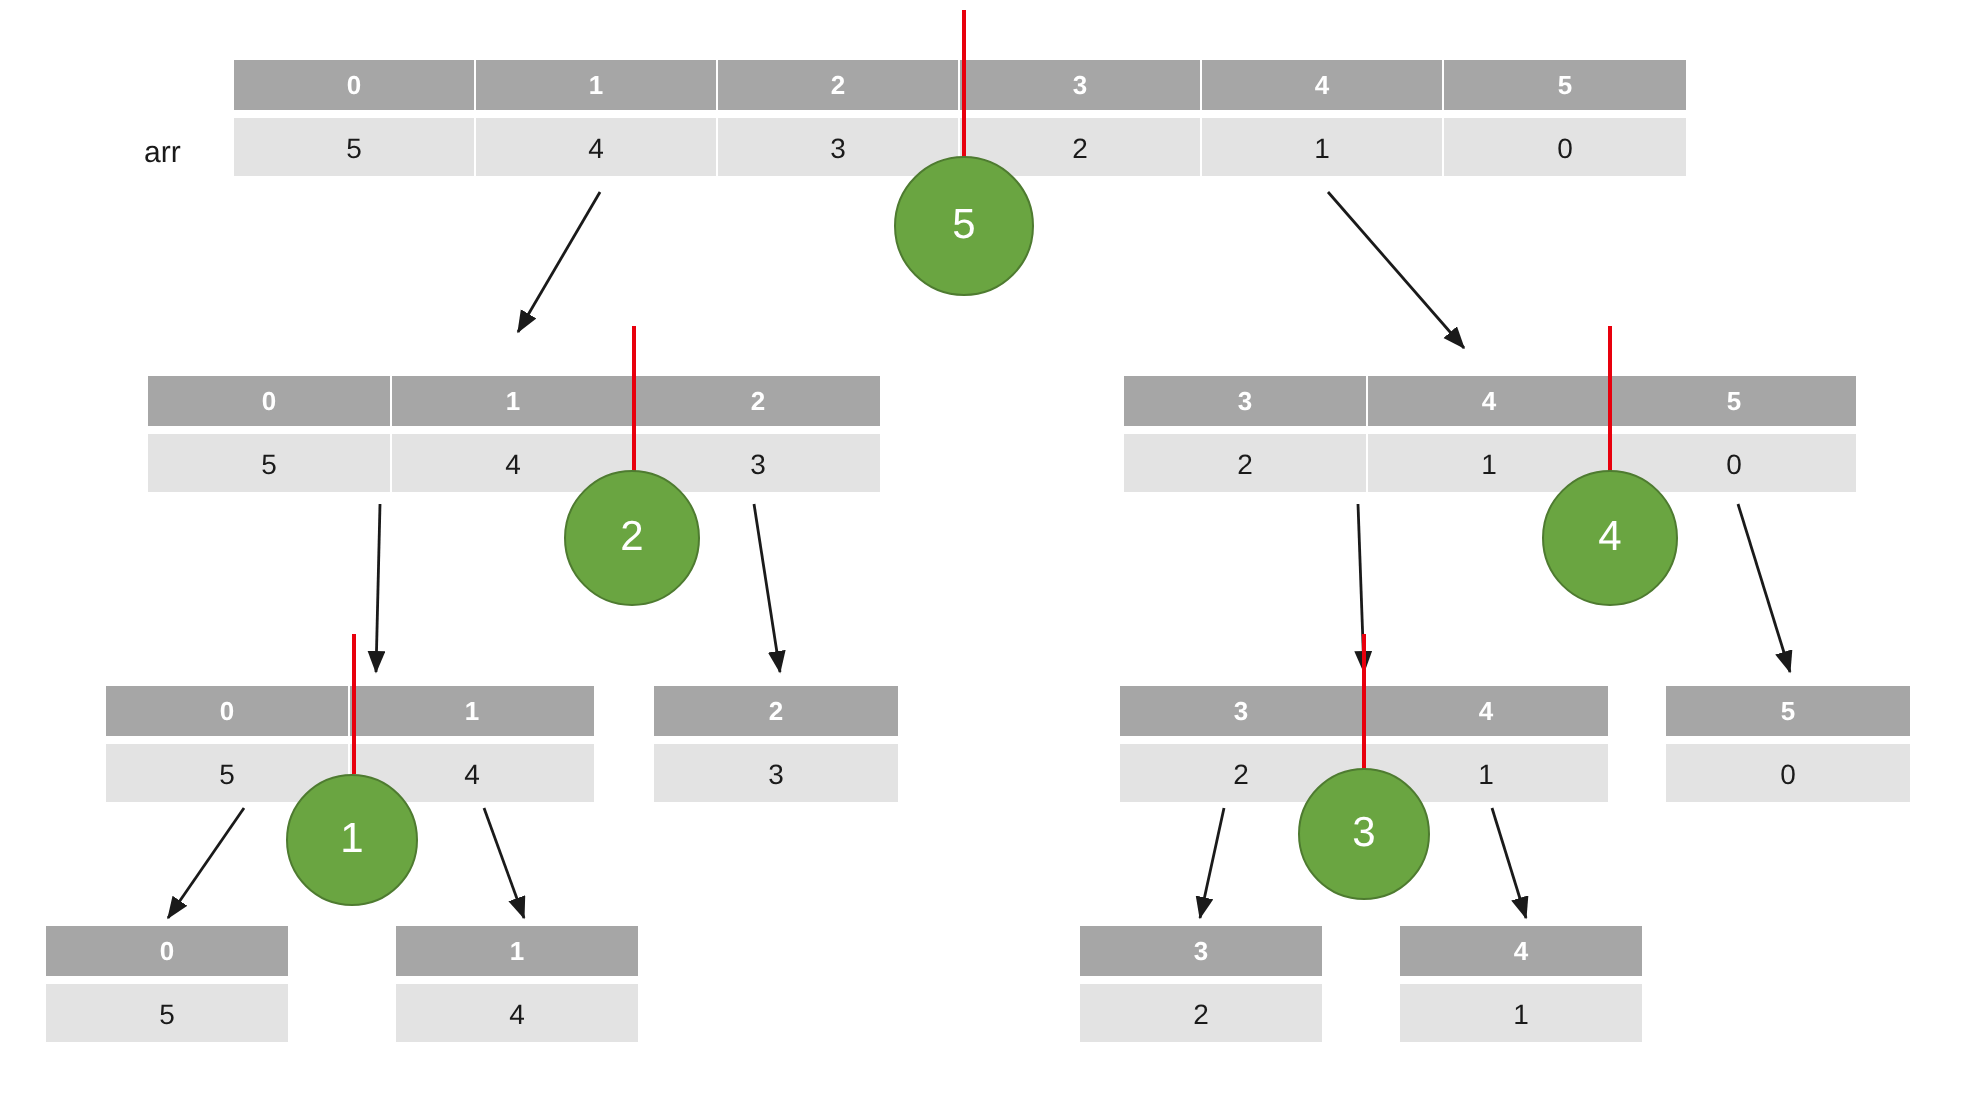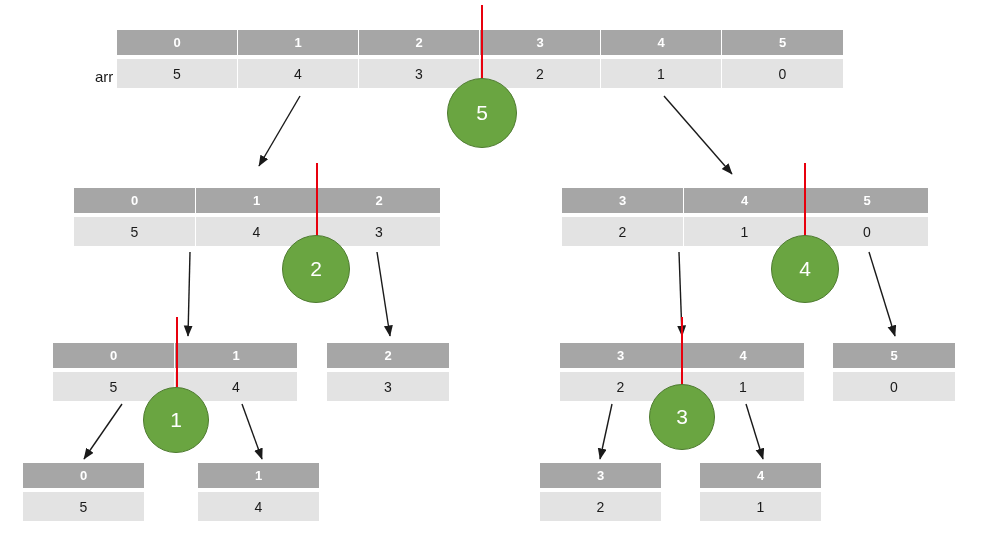--- a/index.html
+++ b/index.html
@@ -131,21 +131,21 @@
 
     <line x1="746" y1="404" x2="763" y2="459" stroke="#1a1a1a" stroke-width="1.4" marker-end="url(#ah)"></line>
   </svg>
 
   <div class="redline" style="left:481px; top:5px; height:74px;"></div>
   <div class="redline" style="left:316px; top:163px; height:73px;"></div>
   <div class="redline" style="left:804px; top:163px; height:73px;"></div>
   <div class="redline" style="left:176px; top:317px; height:70px;"></div>
   <div class="redline" style="left:681px; top:317px; height:70px;"></div>
 
-  <div class="arr-label" style="left:95px; top:68px;">arr</div>
+  <div class="arr-label" style="left:72px; top:68px;">arr</div>
 
   <div class="array" style="left:117px; top:30px; width:726px;">
     <div class="row header">
       <div class="cell" style="width:121px;">0</div>
       <div class="cell" style="width:121px;">1</div>
       <div class="cell" style="width:121px;">2</div>
       <div class="cell" style="width:121px;">3</div>
       <div class="cell" style="width:121px;">4</div>
       <div class="cell" style="width:121px;">5</div>
     </div>

